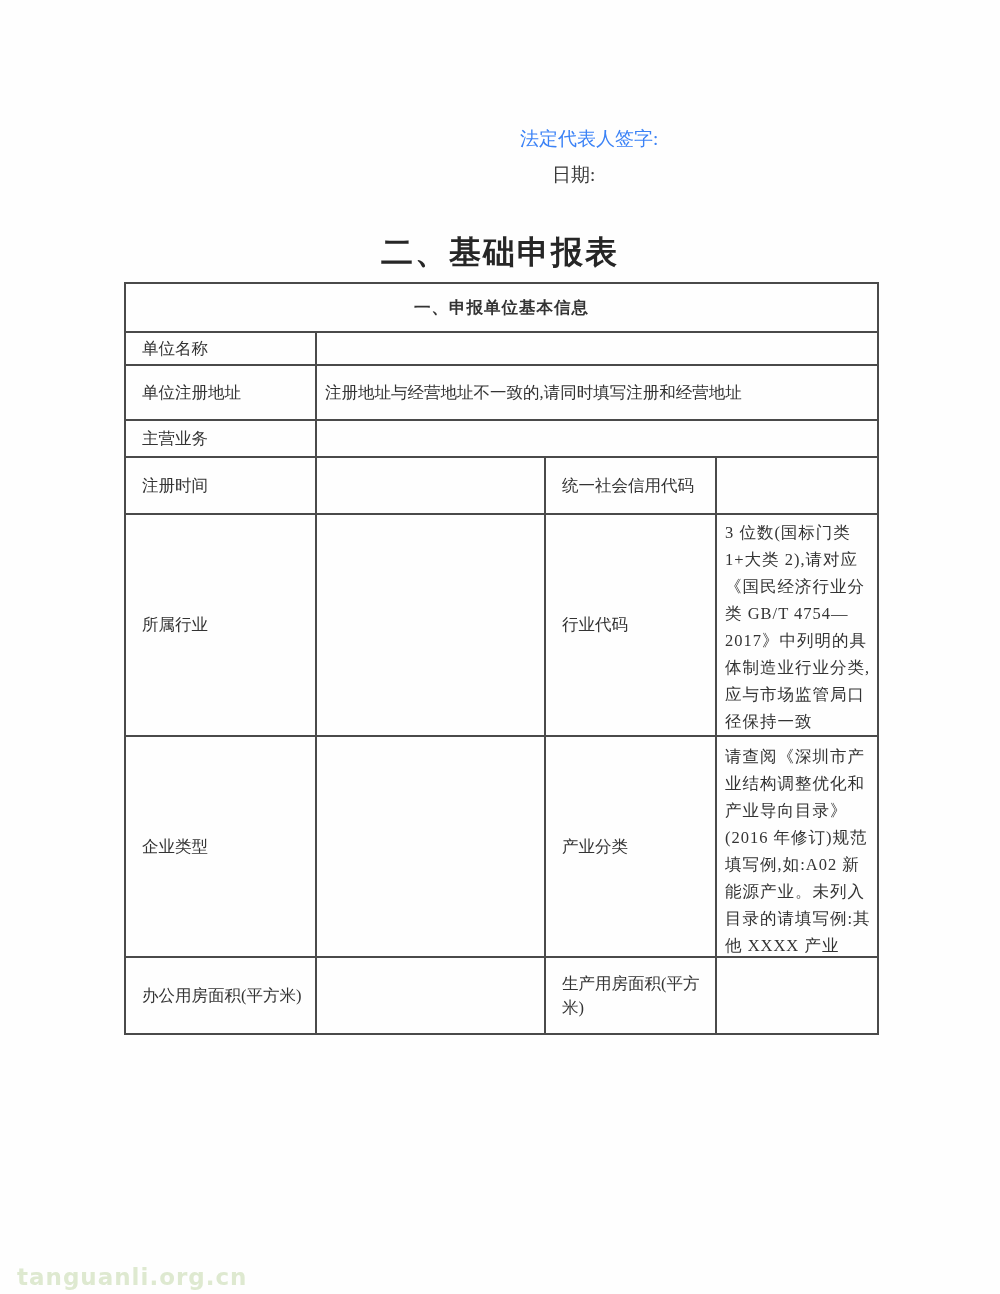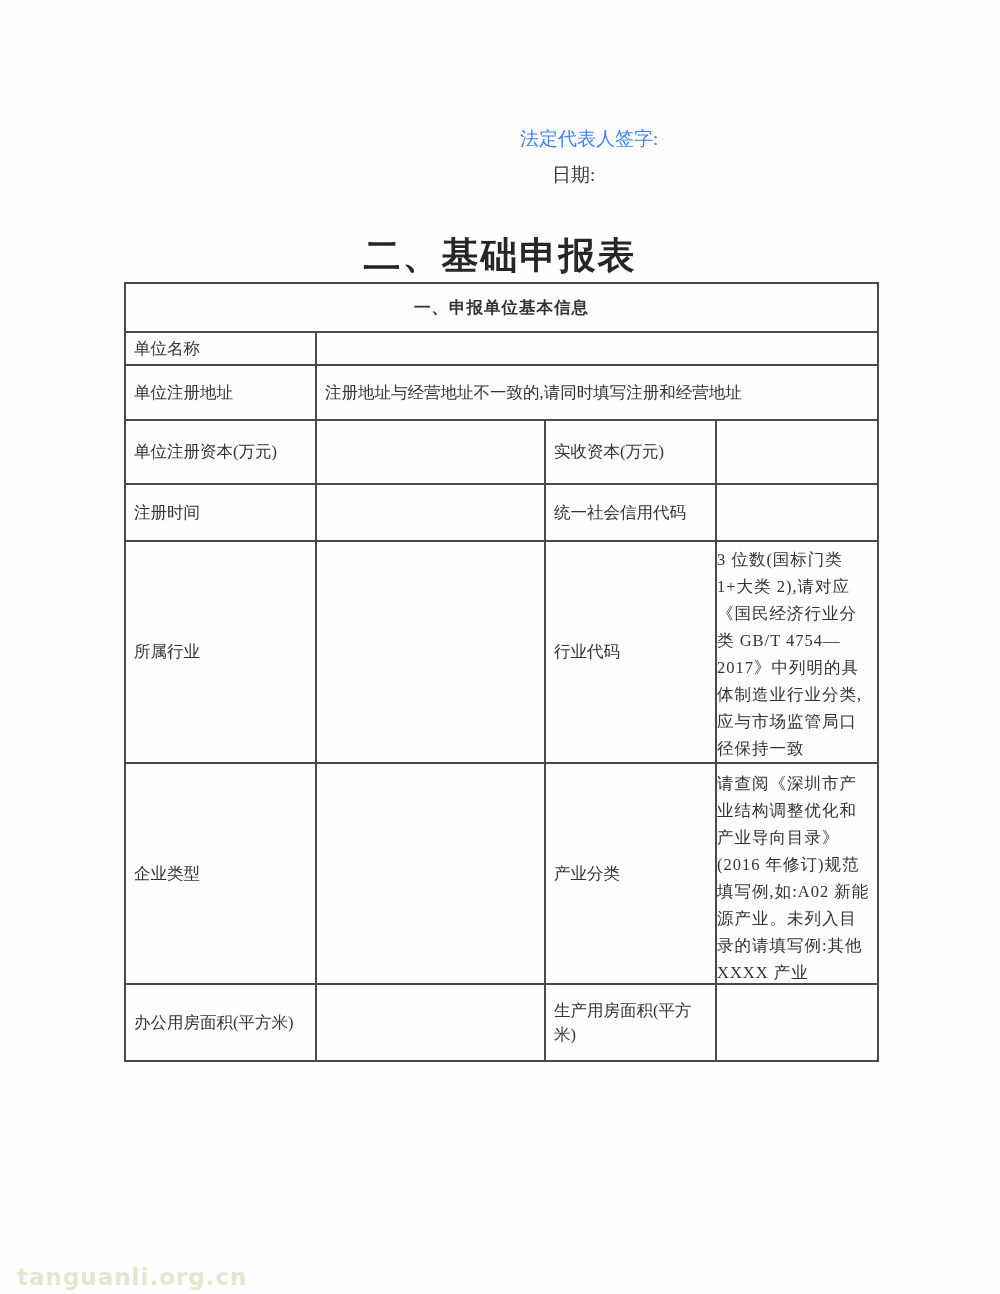--- a/index.html
+++ b/index.html
@@ -29,21 +29,21 @@
     line-height: 26px;
     color: #3a3a3a;
     margin-left: 34px;
   }
   .doc-title {
     position: absolute;
     left: 0;
     right: 0;
     top: 231px;
     text-align: center;
-    font-size: 37px;
+    font-size: 32px;
     font-weight: bold;
     letter-spacing: 2px;
     color: #262626;
   }
   table.form {
     position: absolute;
     left: 124px;
     top: 282px;
     width: 753px;
     border-collapse: collapse;
@@ -57,25 +57,25 @@
     overflow: hidden;
   }
   td.hdr {
     text-align: center;
     font-weight: bold;
     font-size: 17.5px;
     letter-spacing: 1px;
     color: #2b2b2b;
     border-radius: 22px;
   }
-  td.lbl { padding-left: 8px; padding-right: 4px; line-height: 24px; }
+  td.lbl { padding-left: 16px; padding-right: 4px; line-height: 24px; }
   td.val { padding-left: 8px; }
   td.note-cell {
     vertical-align: top;
-    padding: 4px 4px 0 0;
+    padding: 4px 4px 0 8px;
     line-height: 27px;
     letter-spacing: 1px;
   }
   .clip-box { max-height: 212px; overflow: hidden; }
   .fit-box  { max-height: 217px; overflow: hidden; }
   .watermark {
     position: absolute;
     left: 17px;
     top: 1264px;
     font-family: "DejaVu Sans", "Liberation Sans", sans-serif;
@@ -111,27 +111,25 @@
     <tr style="height:33px">
       <td class="lbl">单位名称</td>
       <td class="val" colspan="3"></td>
     </tr>
 
     <tr style="height:55px">
       <td class="lbl">单位注册地址</td>
       <td class="val" colspan="3">注册地址与经营地址不一致的,请同时填写注册和经营地址</td>
     </tr>
 
+    <tr style="height:37px">
+      <td class="lbl">主营业务</td>
+      <td class="val" colspan="3"></td>
+    </tr>
 
-    <tr style="height:64px">
-      <td class="lbl">单位注册资本(万元)</td>
-      <td class="val"></td>
-      <td class="lbl">实收资本(万元)</td>
-      <td class="val"></td>
-    </tr>
 
     <tr style="height:57px">
       <td class="lbl">注册时间</td>
       <td class="val"></td>
       <td class="lbl">统一社会信用代码</td>
       <td class="val"></td>
     </tr>
 
     <tr style="height:222px">
       <td class="lbl">所属行业</td>

